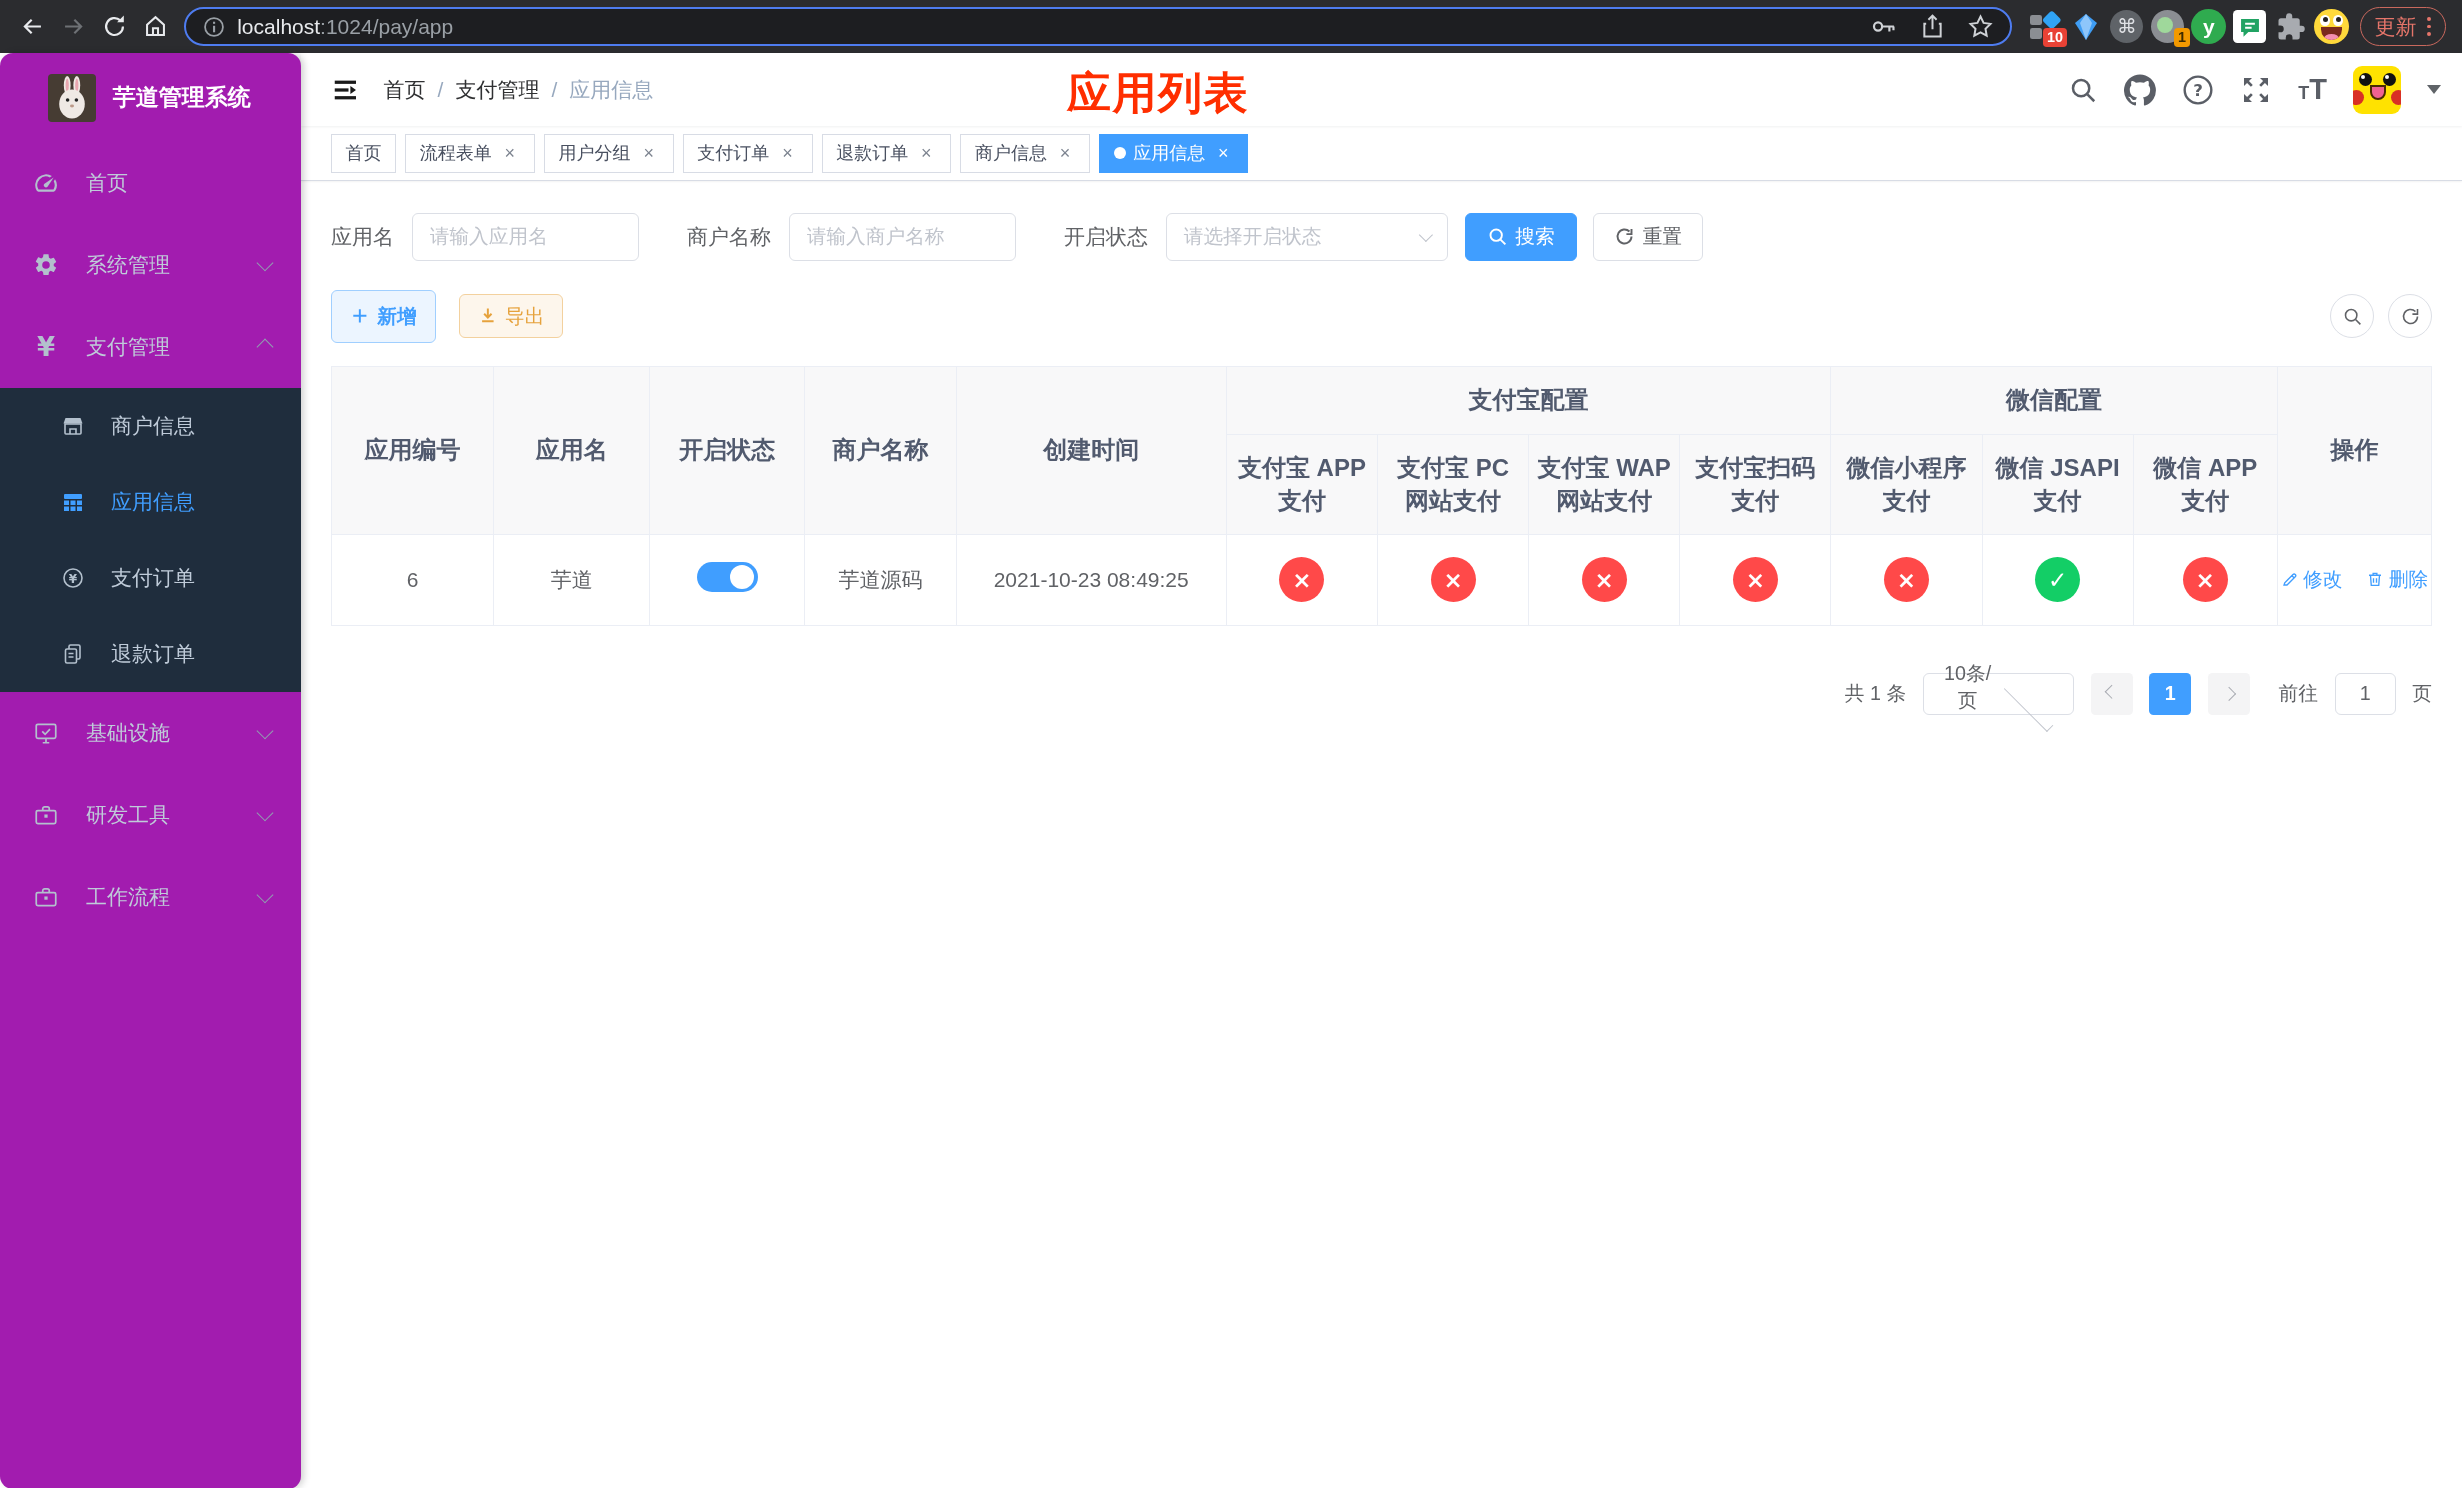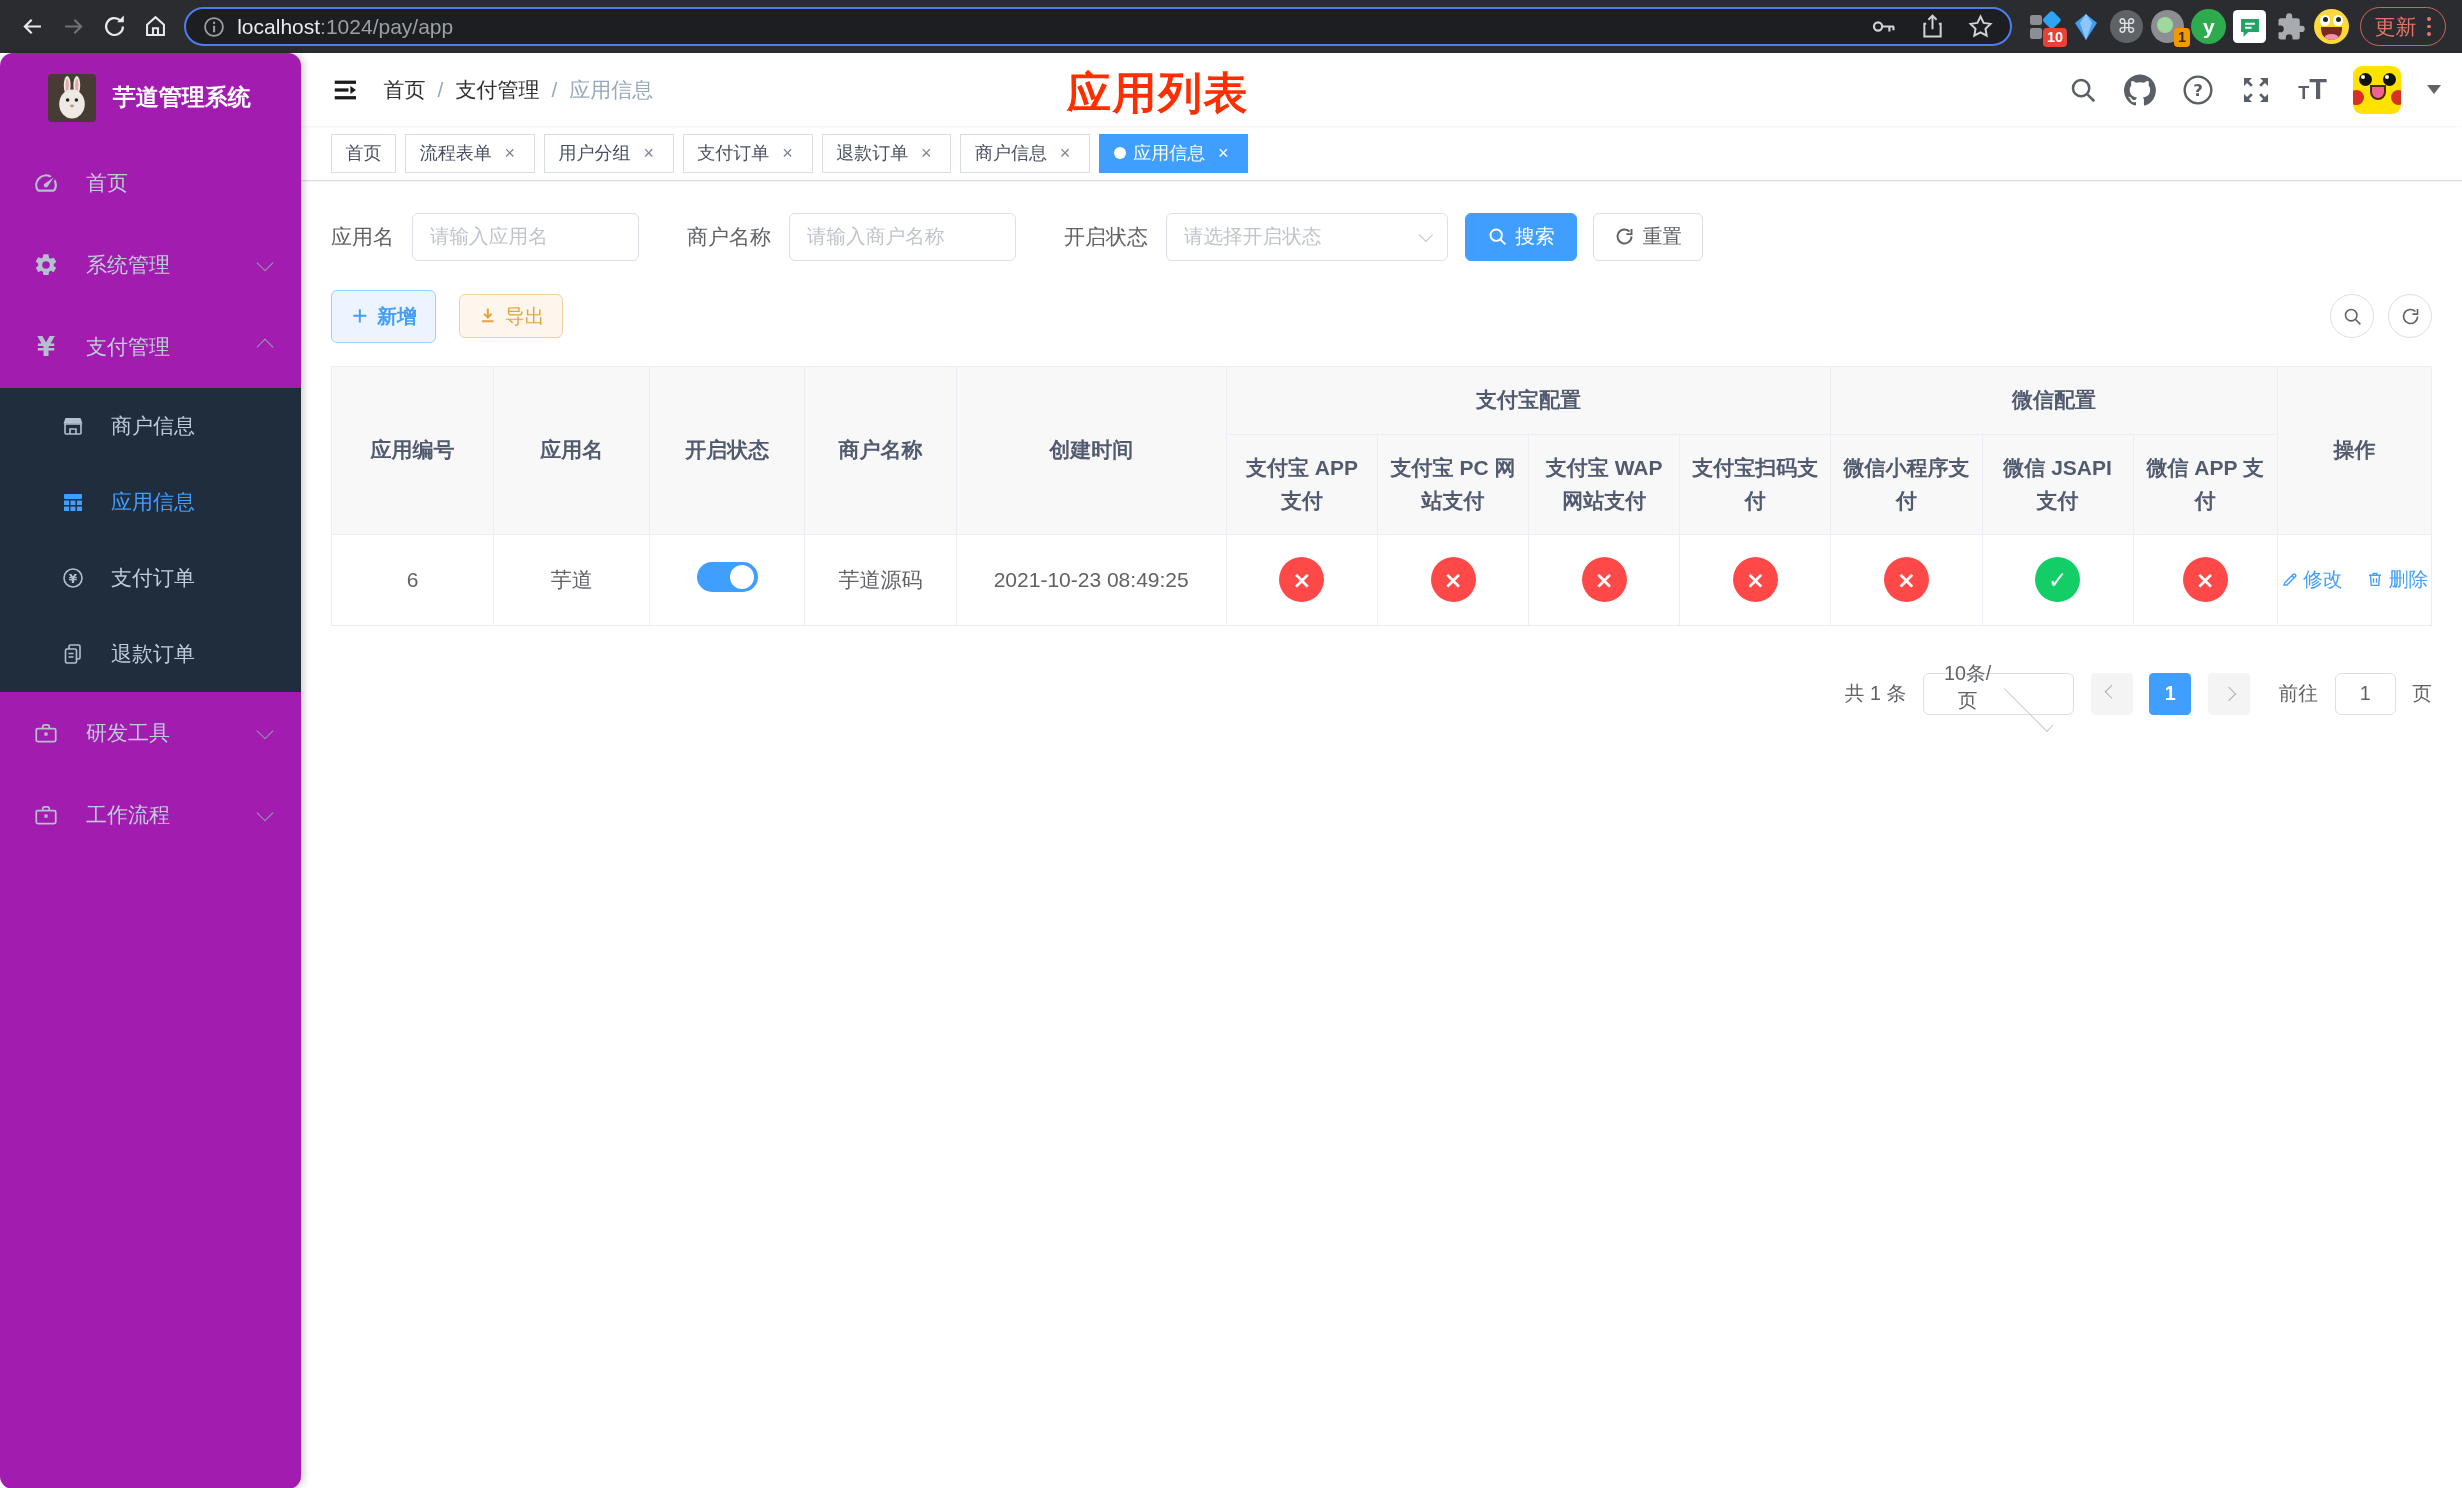--- a/index.html
+++ b/index.html
@@ -104,21 +104,21 @@
   .btnrow { display:flex; align-items:center; margin-top:29px; }
   .btn-add { height:53px; padding:12px 18px; background:#ecf5ff; border-color:#a0cfff; color:#409eff;font-weight:bold; }
   .btn-export { height:44px; padding:10px 18px; background:#fdf6ec; border-color:#f3d19e; color:#e6a23c; margin-left:23px; }
   .mini { width:44px; height:44px; border-radius:50%; border:0.8px solid #dcdfe6; background:#fff;
     display:flex; align-items:center; justify-content:center; }
   .miniwrap { margin-left:auto; display:flex; gap:13.6px; }
 
   
   table { border-collapse:collapse; table-layout:fixed; width:100%; margin-top:23px; }
   th,td { border:0.8px solid #ebeef5; text-align:center; }
-  th { background:#f8f8f9; color:#515a6e; font-size:21px; font-weight:700; }
+  th { background:#f8f8f9; color:#515a6e; font-size:24px; font-weight:700; }
   .h1 th { height:68px; }
   .h2 th { height:100px; line-height:33px; padding:0 7.6px; font-weight:700; }
   td { height:91px; font-size:21px; color:#606266; background:#fff; }
   .circle { display:inline-flex; width:45px; height:45px; border-radius:50%; align-items:center;
     justify-content:center; color:#fff; font-size:23px; font-weight:700; font-family:"DejaVu Sans",sans-serif; }
   .circle.fail { background:#ff4949; }
   .circle.ok { background:#13ce66; }
   .toggle { display:inline-block; width:61px; height:30px; border-radius:15px; background:#c0ccda; position:relative; cursor:pointer; }
   .toggle.on { background:#409eff; }
   .toggle .knob { position:absolute; top:3px; left:3px; width:24px; height:24px; border-radius:50%; background:#fff; }
@@ -317,20 +317,29 @@
         <span class="lbl">支付订单</span>
       </div>
       <div class="smi">
         <svg width="24" height="24" viewBox="0 0 24 24">
             <rect x="8" y="3" width="11" height="14" rx="1.5" fill="none" stroke="#b3c0cd" stroke-width="1.6"></rect>
             <rect x="4.5" y="7" width="11" height="14" rx="1.5" fill="#1f2d3d" stroke="#b3c0cd" stroke-width="1.6"></rect>
             <path d="M7.5 11.5h5 M7.5 15h5" stroke="#b3c0cd" stroke-width="1.4"></path>
           </svg>
         <span class="lbl">退款订单</span>
       </div>
+    </div>
+    <div class="mi">
+      <svg width="26" height="26" viewBox="0 0 24 24">
+          <rect x="3" y="4" width="18" height="13" rx="1.5" fill="none" stroke="#b3c0cd" stroke-width="1.6"></rect>
+          <path d="M9 21h6 M12 17v4" stroke="#b3c0cd" stroke-width="1.6" fill="none"></path>
+          <path d="M8.5 10.5l2.7 2.7 4.5-4.7" stroke="#b3c0cd" stroke-width="1.6" fill="none"></path>
+        </svg>
+      <span class="lbl">基础设施</span>
+      <span class="chev down"></span>
     </div>
     <div class="mi">
       <svg width="26" height="26" viewBox="0 0 24 24">
           <rect x="3" y="8" width="18" height="12" rx="1.5" fill="none" stroke="#b3c0cd" stroke-width="1.6"></rect>
           <path d="M9 8V6.2A1.7 1.7 0 0 1 10.7 4.5h2.6A1.7 1.7 0 0 1 15 6.2V8" fill="none" stroke="#b3c0cd" stroke-width="1.6"></path>
           <rect x="10.5" y="11.5" width="3" height="3" fill="#b3c0cd"></rect>
         </svg>
       <span class="lbl">研发工具</span>
       <span class="chev down"></span>
     </div>

